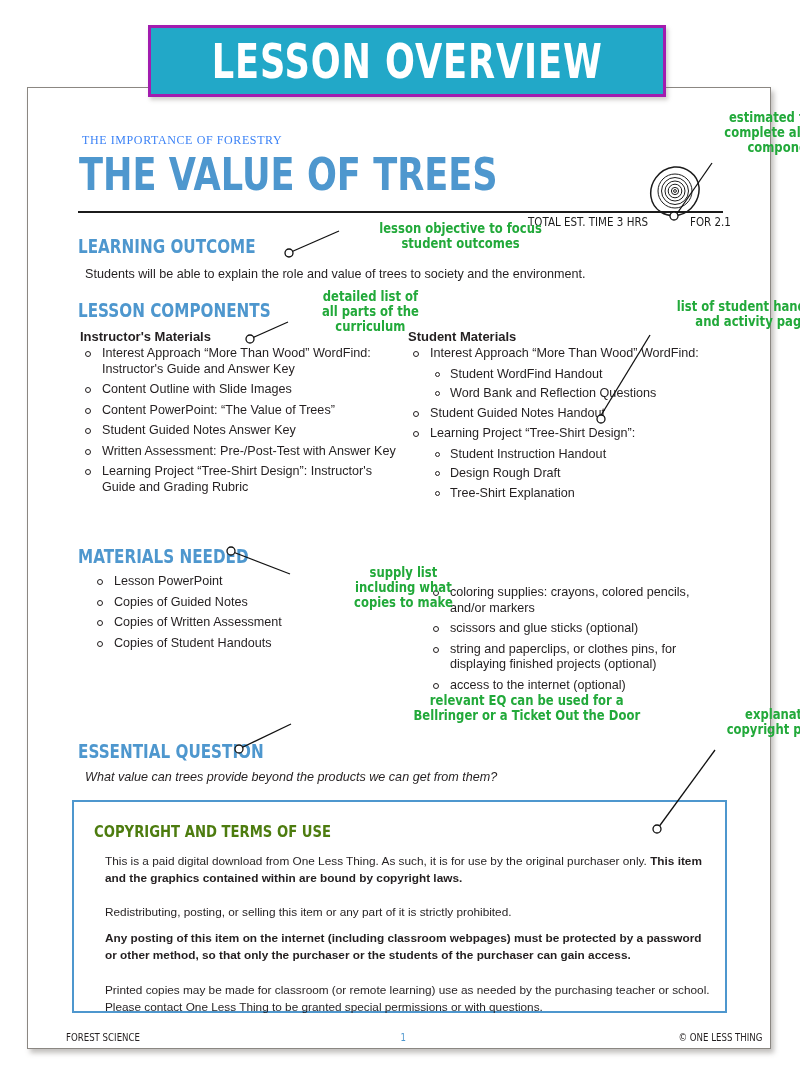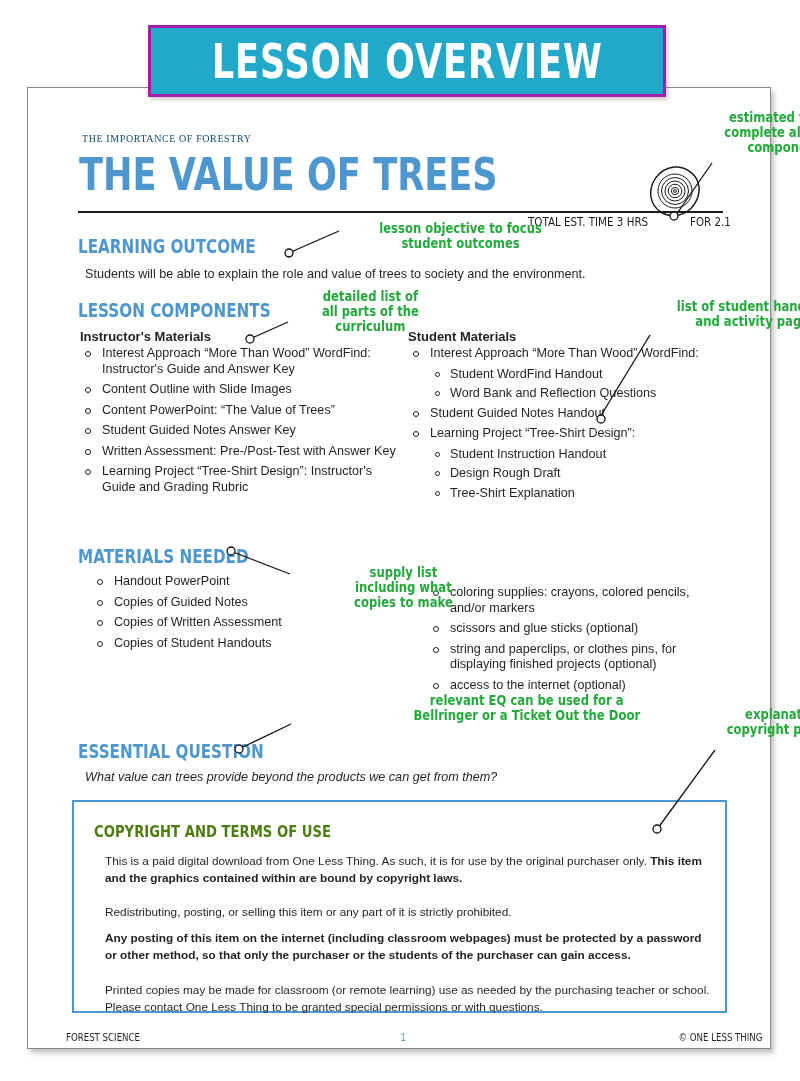--- a/index.html
+++ b/index.html
@@ -64,23 +64,23 @@
     white-space: nowrap;
     display: inline-block;
   }
 
   
   #kicker {
     position: absolute;
     left: 82px;
     top: 133px;
     font-family: "Liberation Serif", serif;
-    font-size: 10px;
+    font-size: 12px;
     letter-spacing: 0.6px;
-    color: #0c4a6e;
+    color: #3b82f6;
     white-space: nowrap;
     text-align: right;
   }
   #main-title {
     position: absolute;
     left: 79px;
     top: 152px;
     color: #4e97ce;
     font-size: 44px;
     line-height: 46px;
@@ -301,21 +301,21 @@
     <li>Learning Project “Tree-Shirt Design”:</li>
     <li class="noMarker" style="padding-left: 42px; margin-bottom: 4px; --hide: 1;">Student Instruction Handout<span style="position: absolute; left: 27px; top: 5px; width: 3px; height: 3px; border: 1.4px solid rgb(35, 31, 32); border-radius: 50%;"></span></li>
     <li class="noMarker" style="padding-left: 42px; margin-bottom: 4px; --hide: 1;">Design Rough Draft<span style="position: absolute; left: 27px; top: 5px; width: 3px; height: 3px; border: 1.4px solid rgb(35, 31, 32); border-radius: 50%;"></span></li>
     <li class="noMarker" style="padding-left: 42px; margin-bottom: 4px; --hide: 1;">Tree-Shirt Explanation<span style="position: absolute; left: 27px; top: 5px; width: 3px; height: 3px; border: 1.4px solid rgb(35, 31, 32); border-radius: 50%;"></span></li>
   </ul>
 
 <div class="sec-head" style="left:78px; top:546px;">
   <span class="cond">MATERIALS NEEDED</span>
 </div>
 <ul class="blist" id="materials-left" style="position:absolute; left:92px; top:574px; width:290px;">
-    <li>Handout PowerPoint</li>
+    <li>Lesson PowerPoint</li>
     <li>Copies of Guided Notes</li>
     <li>Copies of Written Assessment</li>
     <li>Copies of Student Handouts</li>
   </ul>
 <ul class="blist" id="materials-right" style="position:absolute; left:428px; top:585px; width:300px;">
     <li>coloring supplies: crayons, colored pencils, and/or markers</li>
     <li>scissors and glue sticks (optional)</li>
     <li>string and paperclips, or clothes pins, for displaying finished projects (optional)</li>
     <li>access to the internet (optional)</li>
   </ul>

